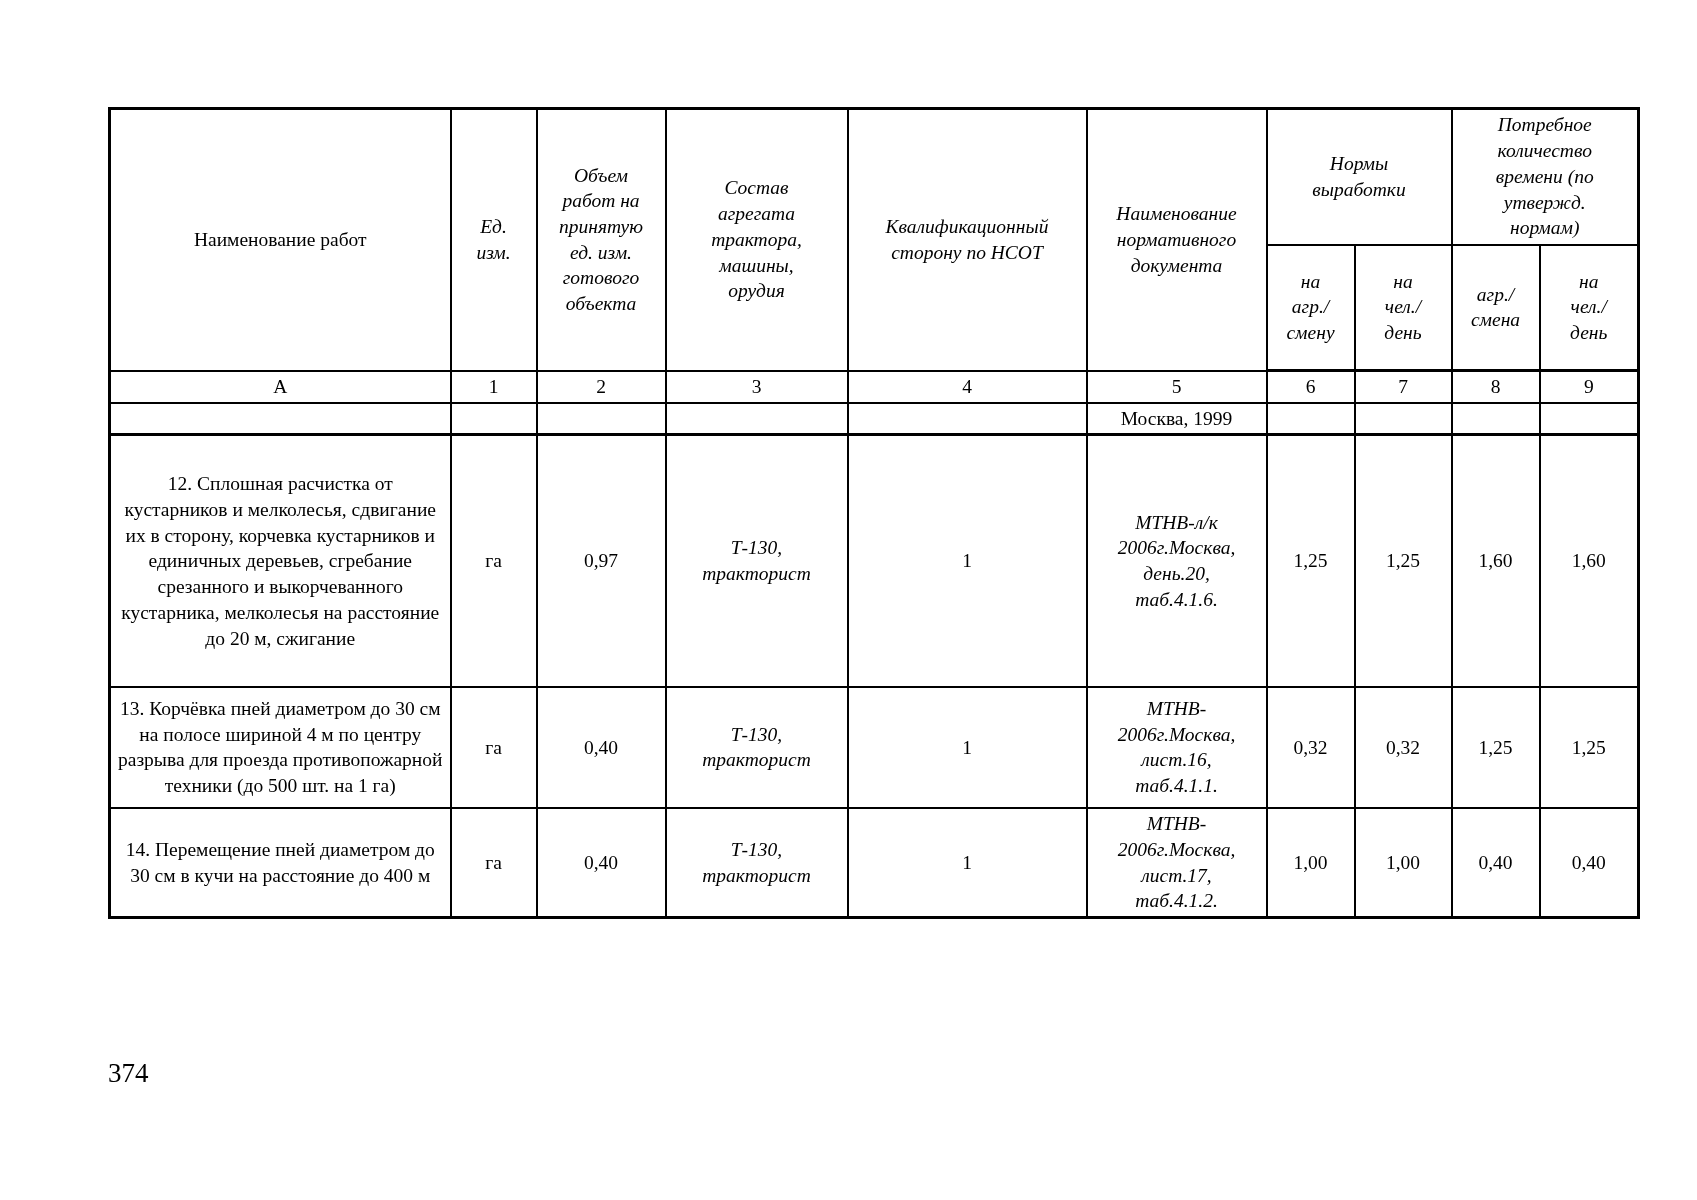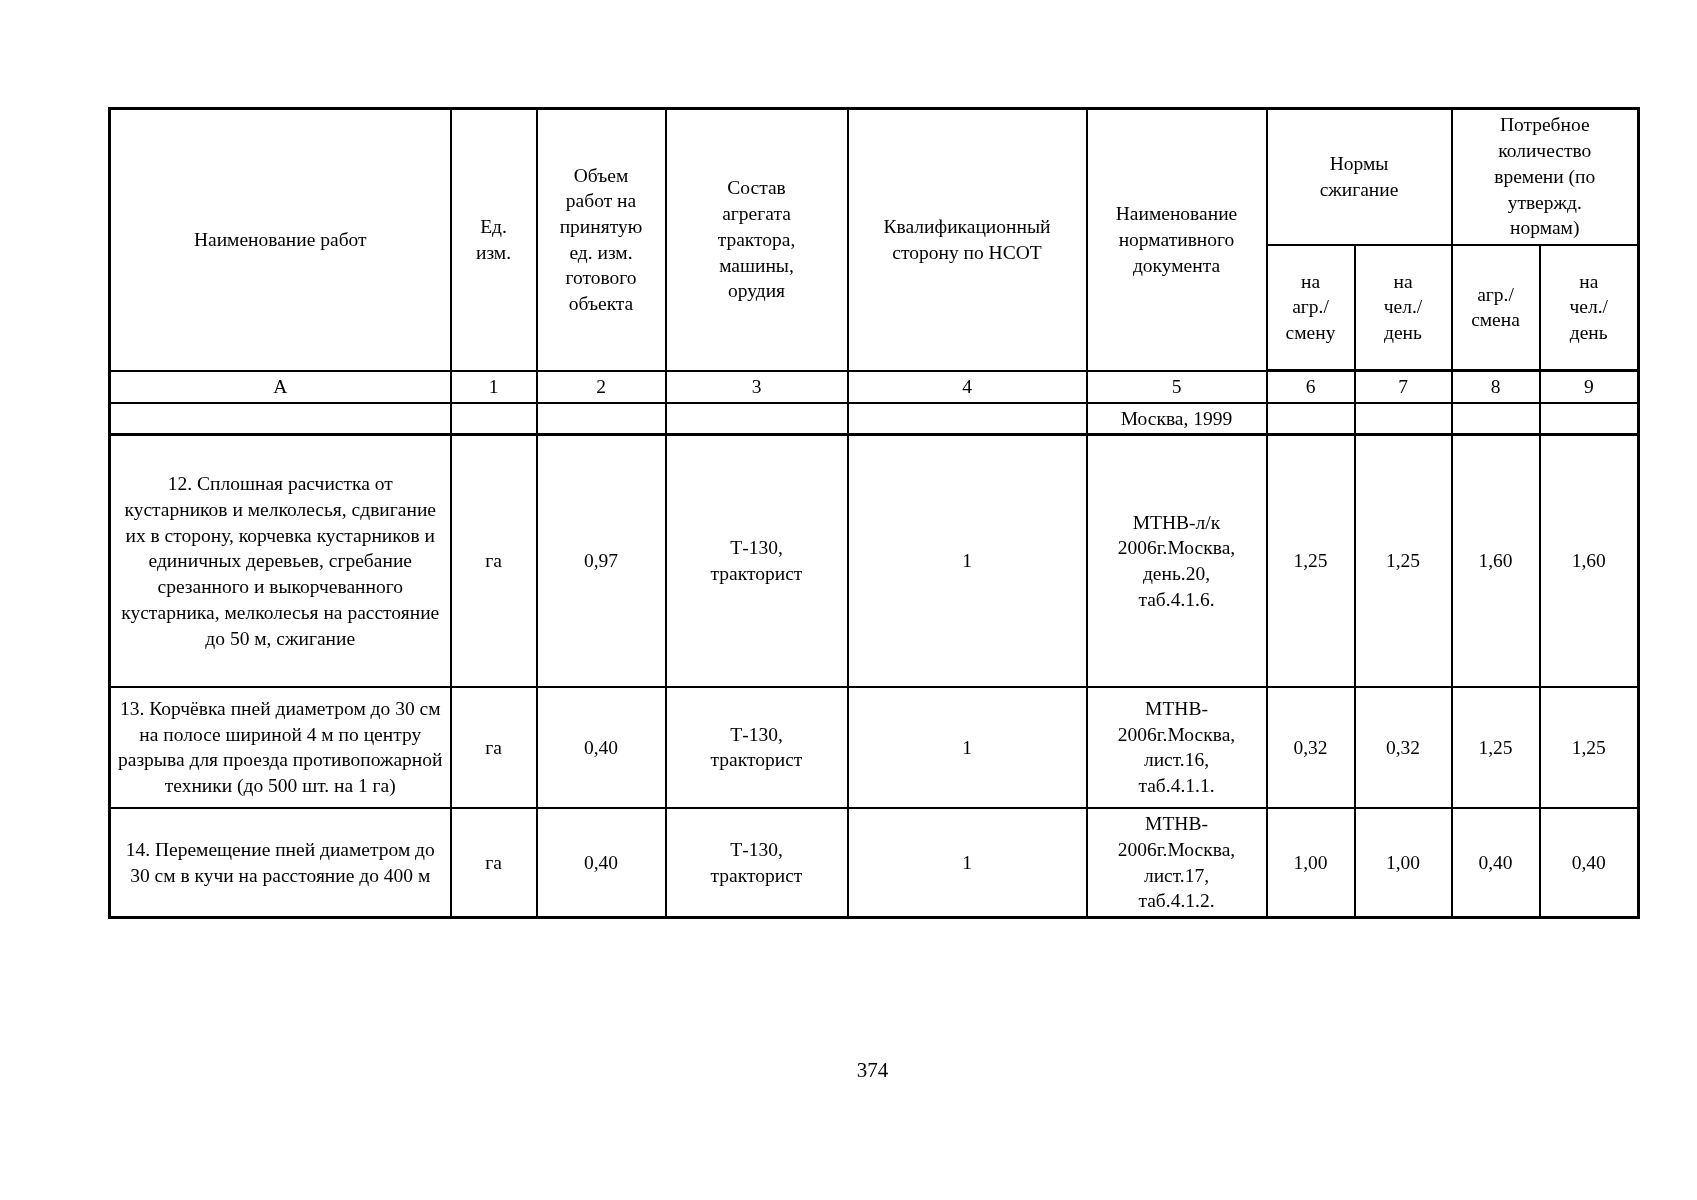--- a/index.html
+++ b/index.html
@@ -45,30 +45,30 @@
   .h-r12   { height: 252px; }
   .h-r13   { height: 121px; }
   .h-r14   { height: 110px; }
   td.name-cell {
     text-align: justify;
     vertical-align: top;
     padding: 6px 9px 4px 9px;
     line-height: 1.34;
     font-size: 20px;
   }
-  td.preline { white-space: pre-line; }
+  td.preline { white-space: pre-line; font-style: italic; }
   .b-thick { border-bottom-width: 3px !important; }
   .idx-cell, .note-cell { padding: 0 2px; line-height: 1.15; }
   .page-number {
     position: absolute;
     left: 108px;
     top: 1058px;
     width: 1529px;
-    text-align: center;
-    font-size: 21px;
+    text-align: left;
+    font-size: 27px;
     font-family: "Liberation Serif", "DejaVu Serif", serif;
   }
 </style>
 </head>
 <body>
 
 <div class="page">
   <div class="table-wrap">
     <table class="norm-table">
       <colgroup>
@@ -99,21 +99,21 @@
 агрегата
 трактора,
 машины,
 орудия</td>
         <td rowspan="2" class="preline">Квалификационный
 сторону по НСОТ</td>
         <td rowspan="2" class="preline">Наименование
 нормативного
 документа</td>
         <td colspan="2" class="preline">Нормы
-сжигание</td>
+выработки</td>
         <td colspan="2" class="preline">Потребное
 количество
 времени (по
 утвержд.
 нормам)</td>
       </tr>
 
       <tr class="h-head2">
         <td class="preline b-thick">на
 агр./
@@ -148,21 +148,21 @@
         <td class="b-thick"></td>
         <td class="b-thick"></td>
         <td class="note-cell b-thick">Москва, 1999</td>
         <td class="b-thick"></td>
         <td class="b-thick"></td>
         <td class="b-thick"></td>
         <td class="b-thick"></td>
       </tr>
 
       <tr class="h-r12">
-        <td class="name-cell">12. Сплошная расчистка от кустарников и мелколесья, сдвигание их в сторону, корчевка кустарников и единичных деревьев, сгребание срезанного и выкорчеванного кустарника, мелколесья на расстояние до 50 м, сжигание</td>
+        <td class="name-cell">12. Сплошная расчистка от кустарников и мелколесья, сдвигание их в сторону, корчевка кустарников и единичных деревьев, сгребание срезанного и выкорчеванного кустарника, мелколесья на расстояние до 20 м, сжигание</td>
         <td>га</td>
         <td>0,97</td>
         <td class="preline">Т-130,
 тракторист</td>
         <td>1</td>
         <td class="preline">МТНВ-л/к
 2006г.Москва,
 день.20,
 таб.4.1.6.</td>
         <td>1,25</td>

